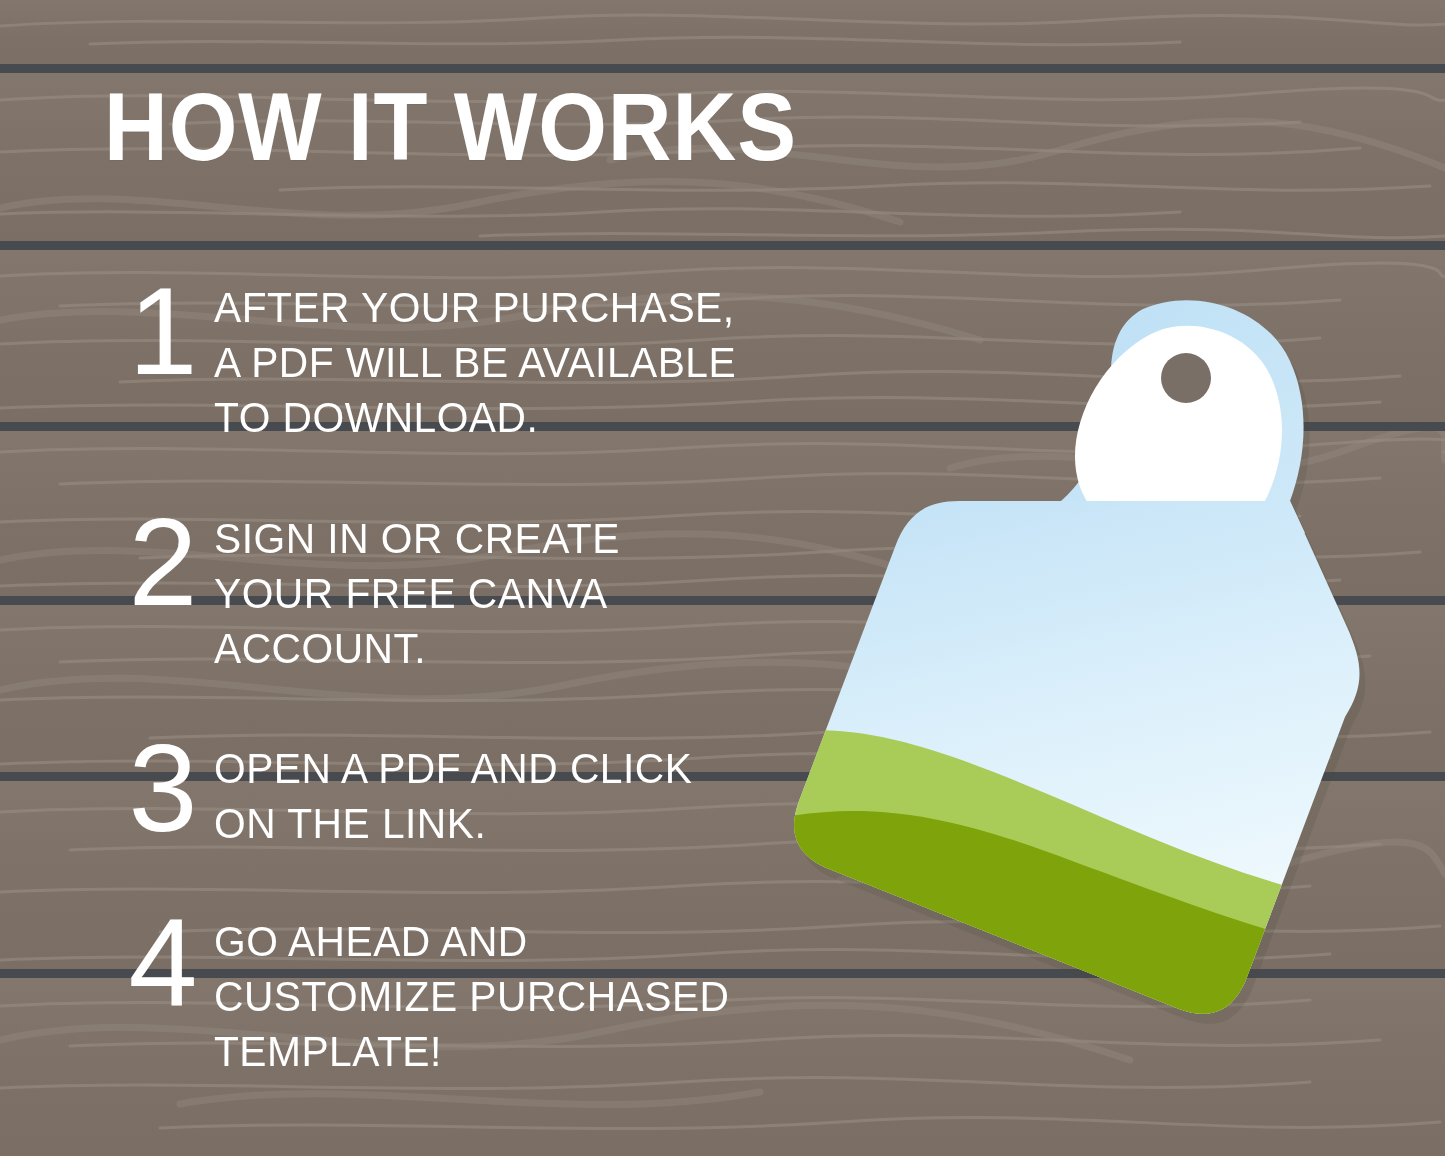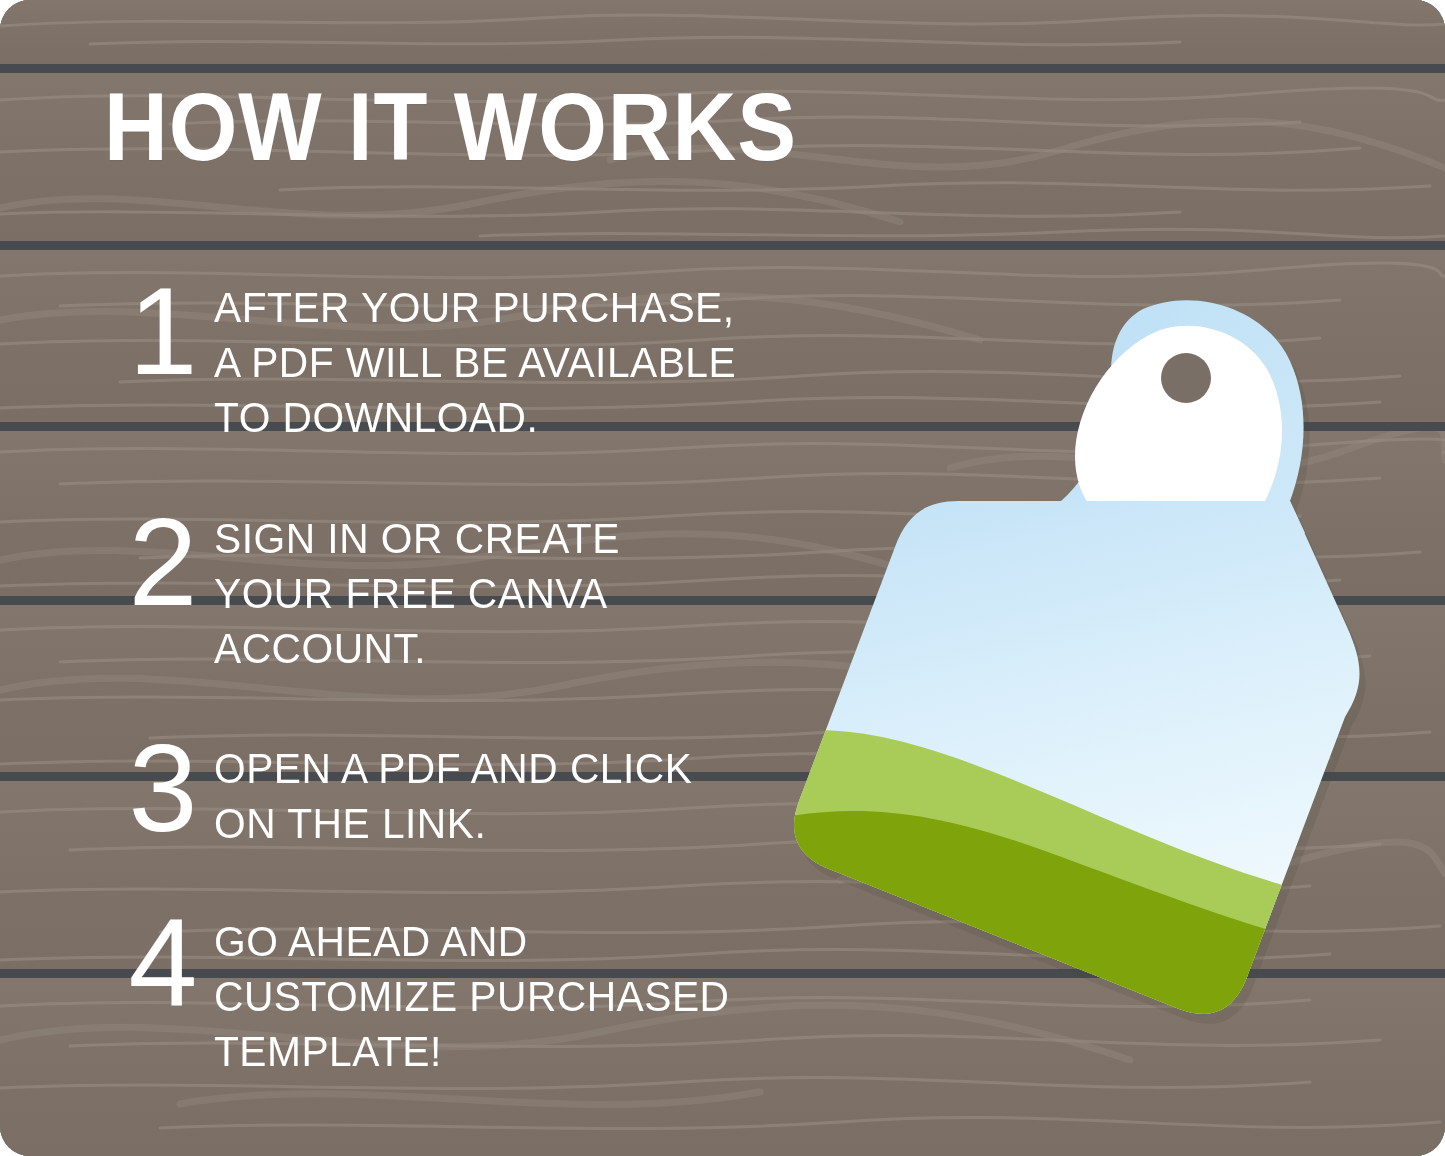--- a/index.html
+++ b/index.html
@@ -8,21 +8,20 @@
     padding: 0;
     background: #ffffff;
   }
   #stage {
     position: relative;
     width: 1445px;
     height: 1156px;
     overflow: hidden;
     background: #7e7269;
     font-family: "Liberation Sans", sans-serif;
-    border-radius: 30px;
     -webkit-font-smoothing: antialiased;
   }
 
   
   .wood-bg {
     position: absolute;
     inset: 0;
     background: #7e7268;
   }
   .wood-svg {

